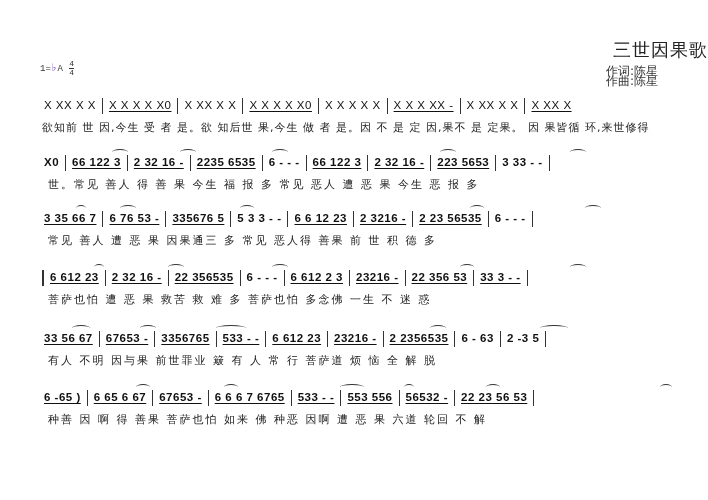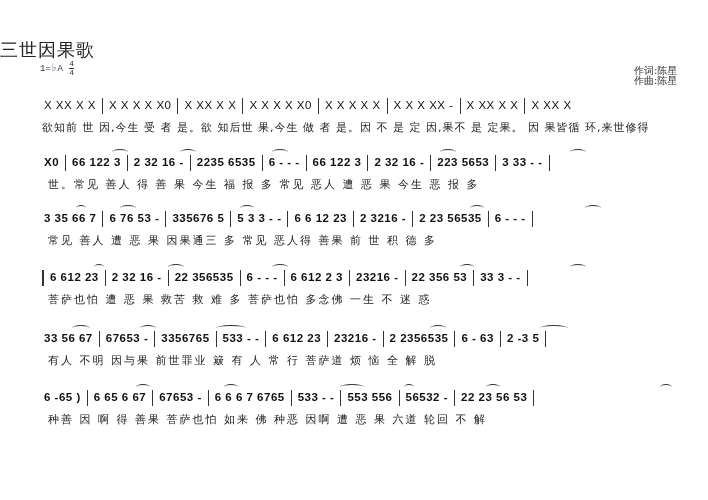--- a/index.html
+++ b/index.html
@@ -1,30 +1,30 @@
 <!DOCTYPE html>
 <html><head>
 <meta charset="utf-8">
 <style>
   html,body{margin:0;padding:0;background:#fff;}
   body{width:708px;height:500px;position:relative;overflow:hidden;font-family:"Liberation Sans","DejaVu Sans",sans-serif;color:#111;}
-  .title{position:absolute;top:38px;left:0;width:708px;text-align:left;font-size:18px;font-family:"DejaVu Sans",sans-serif;color:#222;letter-spacing:1px;}
+  .title{position:absolute;top:38px;left:0;width:708px;text-align:right;font-size:18px;font-family:"DejaVu Sans",sans-serif;color:#222;letter-spacing:1px;}
   .key{position:absolute;left:40px;top:60px;font-size:9px;font-family:Liberation Mono, monospace;color:#333;}
   .key .flat{color:#6a3fb0;font-size:11px;}
   .key .frac{display:inline-block;vertical-align:middle;text-align:center;line-height:8px;font-size:8px;margin-left:1px;}
   .key .frac span{display:block;}
   .key .frac .num{border-bottom:1px solid #333;}
-  .credits{position:absolute;left:606px;top:66px;font-size:10px;line-height:10px;color:#333;font-family:"DejaVu Sans",sans-serif;margin-left:28px;}
+  .credits{position:absolute;left:606px;top:66px;font-size:12px;line-height:10px;color:#333;font-family:"DejaVu Sans",sans-serif;}
   .system{position:absolute;left:40px;width:640px;}
   .notes{position:absolute;left:0;top:0;height:18px;white-space:nowrap;font-size:11.5px;font-weight:bold;font-family:"Liberation Sans",sans-serif;letter-spacing:0.5px;}
   .notes.light{font-weight:normal;}
   .lyrics{position:absolute;left:8px;top:22px;white-space:nowrap;font-size:11px;font-family:"DejaVu Sans",sans-serif;letter-spacing:2px;color:#222;}
   .seg{display:inline-block;padding:0 4px;}
   .bar{display:inline-block;width:1px;height:16px;background:#333;vertical-align:middle;margin:0 2px;}
-  .u{text-underline-offset:2px;}
+  .u{text-decoration:underline;text-underline-offset:2px;}
   .arc{position:absolute;height:5px;border-top:1px solid #333;border-radius:50% 50% 0 0;}
 </style>
 </head>
 <body>
 
 <div class="title">三世因果歌</div>
 
 <div class="key">
   <span>1=</span><span class="flat">♭</span><span>A</span>
   <span class="frac">

